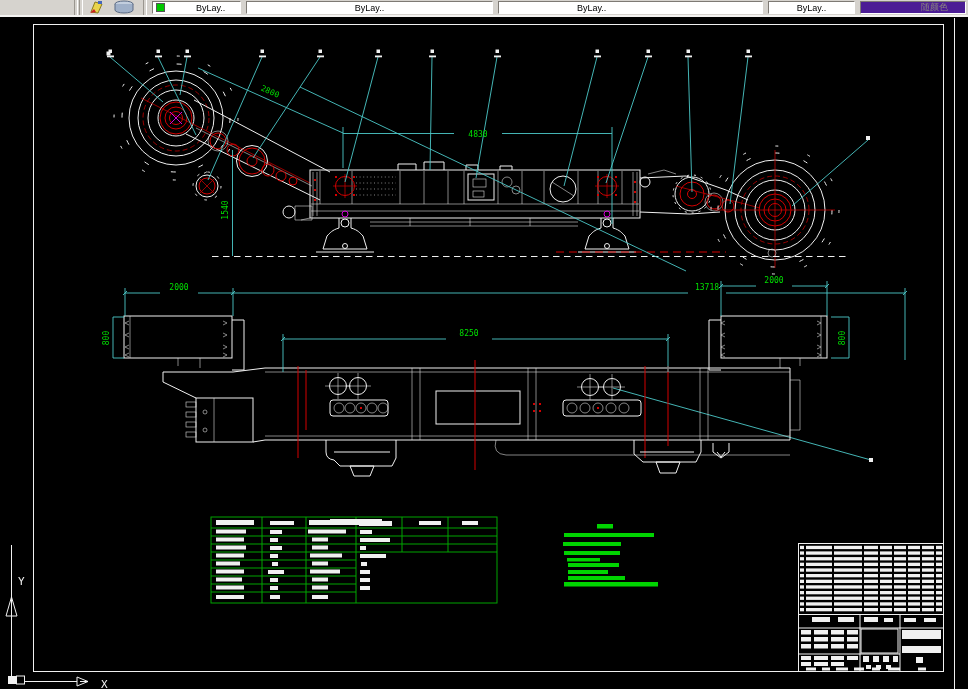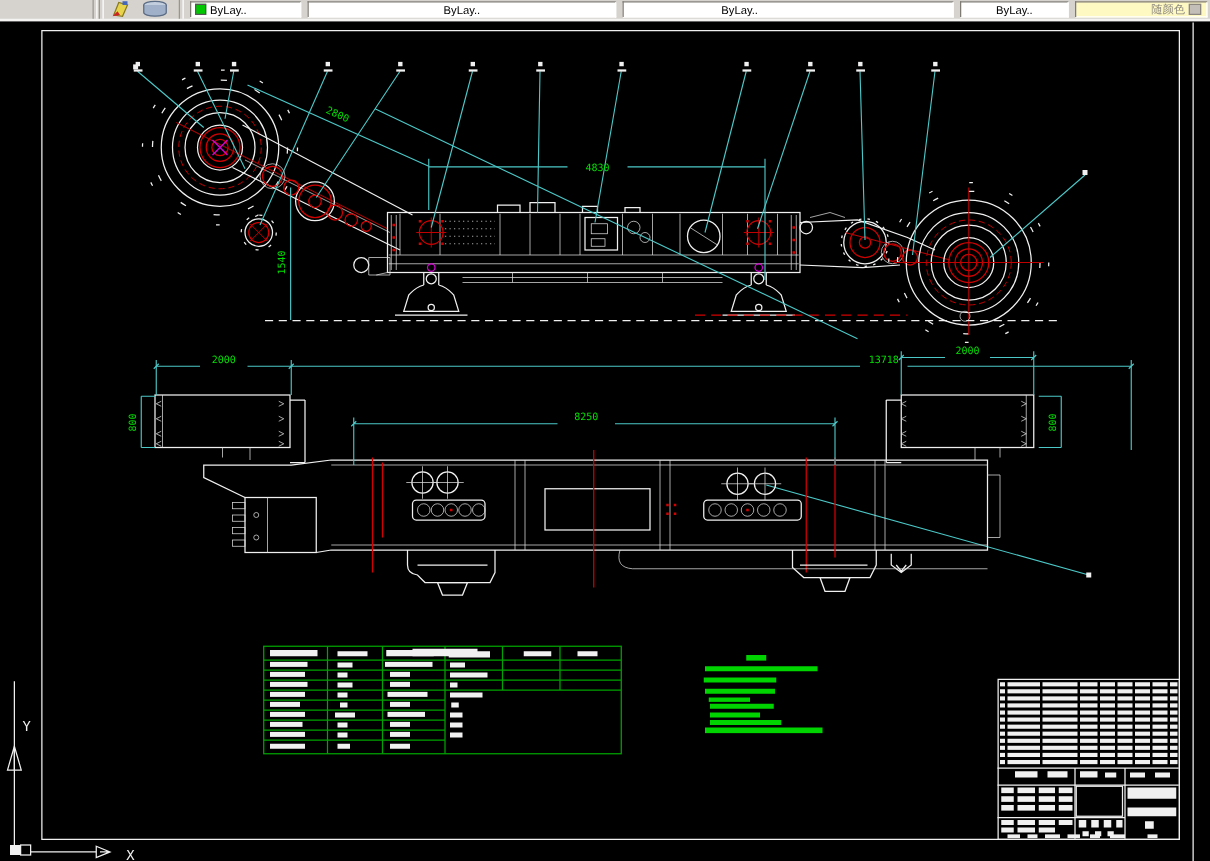--- a/index.html
+++ b/index.html
@@ -8,22 +8,22 @@
   
   #toolbar{position:absolute;left:0;top:0;width:968px;height:15px;background:#d6d3ce;
            border-bottom:2px solid #f4f3f1;}
   .groove{position:absolute;top:0;height:15px;width:2px;border-left:1px solid #9a968f;
           border-right:1px solid #fff;}
   .tb-icon{position:absolute;top:0;height:14px;}
   .combo{position:absolute;top:1px;height:11px;background:#fff;
          border-top:1px solid #7e7a74;border-left:1px solid #7e7a74;
          border-bottom:1px solid #fff;border-right:1px solid #fff;
          font:9px "Liberation Sans",sans-serif;color:#000;white-space:nowrap;
-         overflow:hidden;display:flex;align-items:center;}
-  .combo.disabled{background:#fef9c3;color:#8b877f;}
+         overflow:hidden;display:flex;align-items:center;gap:28px;}
+  .combo.disabled{background:#4c1d95;color:#8b877f;}
   .swatch{display:inline-block;width:7px;height:7px;margin:0 3px 0 3px;
           background:#00c800;border:1px solid #555;}
   .ps-box{display:inline-block;width:8px;height:7px;margin-left:3px;
           background:#c3bfb8;border:1px solid #8b877f;}
   
   svg text{font-family:"DejaVu Sans Mono","Liberation Mono",monospace;}
   .w{stroke:#f0f0f0;stroke-width:1;fill:none;}
   .w5{stroke:#dcdcdc;stroke-width:.6;fill:none;}
   .wf{fill:#f0f0f0;stroke:none;}
   .r{stroke:#d40000;stroke-width:1;fill:none;}

